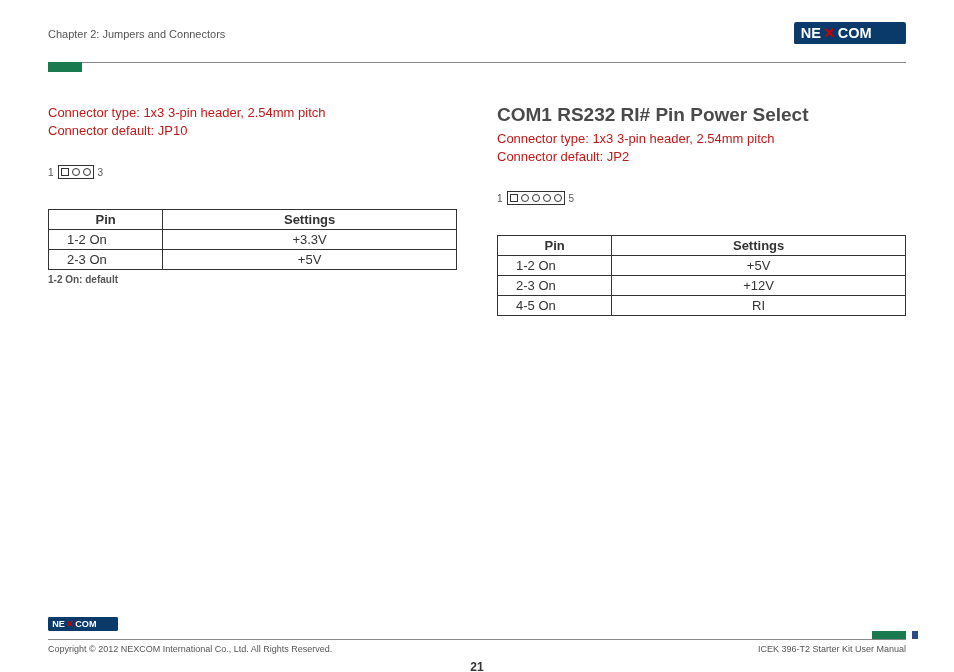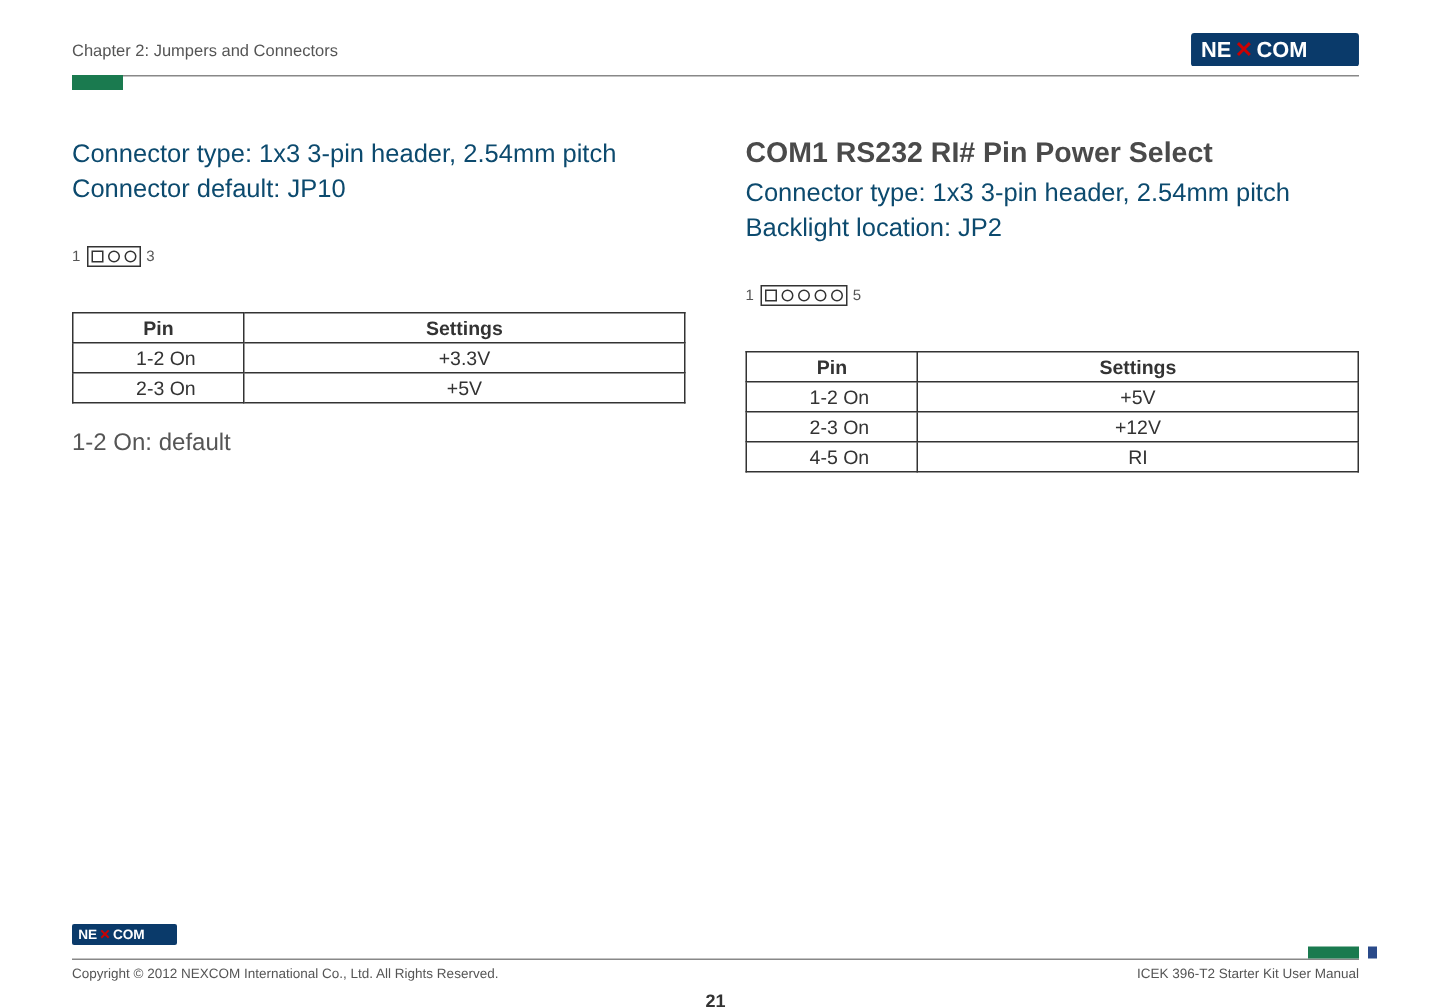--- a/index.html
+++ b/index.html
@@ -1,34 +1,34 @@
 <!DOCTYPE html>
 <html><head>
 <meta charset="utf-8">
 <style>
 * { box-sizing: border-box; margin: 0; padding: 0; }
 body { font-family: "Segoe UI", Arial, sans-serif; background: #fff; width: 954px; height: 672px; position: relative; color: #333; }
 .page { padding: 22px 48px 0 48px; }
-.header { display: flex; justify-content: space-between; align-items: flex-end; padding-bottom: 6px; border-bottom: 1px solid #888; }
+.header { display: flex; justify-content: space-between; align-items: flex-end; padding-bottom: 18px; border-bottom: 1px solid #888; }
 .chapter { font-size: 11px; color: #555; padding-bottom: 4px; }
 .logo-top { width: 112px; }
 .green-tab { width: 34px; height: 10px; background: #1a7a4f; margin-top: -1px; }
 .content { display: flex; gap: 40px; margin-top: 32px; }
 .col { flex: 1; }
 h1.section { font-size: 19px; font-weight: 700; color: #4a4a4a; margin-bottom: 4px; }
-.desc { font-size: 17px; color: #0c4a6e; line-height: 1.35; margin-bottom: 26px; }
+.desc { font-size: 13px; color: #b91c1c; line-height: 1.35; margin-bottom: 26px; }
 .jumper-diagram { display: flex; align-items: center; gap: 4px; margin-bottom: 30px; font-size: 10px; color: #555; }
 .jumper-box { border: 1px solid #333; display: flex; padding: 2px; gap: 3px; }
 .pin-sq { width: 8px; height: 8px; border: 1px solid #333; }
 .pin-cir { width: 8px; height: 8px; border: 1px solid #333; border-radius: 50%; }
 table { width: 100%; border-collapse: collapse; font-size: 13px; }
 th, td { border: 1px solid #333; padding: 2px 8px; text-align: center; }
 th { font-weight: 700; }
-td.pin-col { width: 28%; text-align: center; padding-left: 18px; }
-.default-note { font-size: 16px; color: #555; margin-top: 18px; }
+td.pin-col { width: 28%; text-align: left; padding-left: 18px; }
+.default-note { font-size: 10px; color: #555; margin-top: 4px; font-weight: bold; }
 .footer { position: absolute; bottom: 18px; left: 48px; right: 48px; }
 .footer-line { border-top: 1px solid #888; display: flex; justify-content: space-between; align-items: center; font-size: 9px; color: #555; padding-top: 4px; position: relative; }
 .footer-green { width: 34px; height: 8px; background: #1a7a4f; position: absolute; right: 0; top: -9px; }
 .footer-blue { width: 6px; height: 8px; background: #2a4a8a; position: absolute; right: -12px; top: -9px; }
 .logo-footer { height: 14px; margin-bottom: 4px; }
 .page-num { position: absolute; left: 50%; transform: translateX(-50%); font-size: 12px; font-weight: 700; color: #333; top: 20px; }
 svg.nexcom-logo .bg { fill: #0a3a6a; }
 svg.nexcom-logo .txt { fill: #fff; font-family: Arial, sans-serif; font-weight: 900; }
 svg.nexcom-logo .x-red { fill: #c00; }
 </style>
@@ -80,21 +80,21 @@
           </tr>
         </tbody>
       </table>
       <div class="default-note">1-2 On: default</div>
     </div>
 
     <div class="col">
       <h1 class="section">COM1 RS232 RI# Pin Power Select</h1>
       <div class="desc">
         <div>Connector type: 1x3 3-pin header, 2.54mm pitch</div>
-        <div>Backlight location: JP2</div>
+        <div>Connector default: JP2</div>
       </div>
       <div class="jumper-diagram">
         <span>1</span>
         <div class="jumper-box">
           <div class="pin-sq"></div>
           <div class="pin-cir"></div>
           <div class="pin-cir"></div>
           <div class="pin-cir"></div>
           <div class="pin-cir"></div>
         </div>

